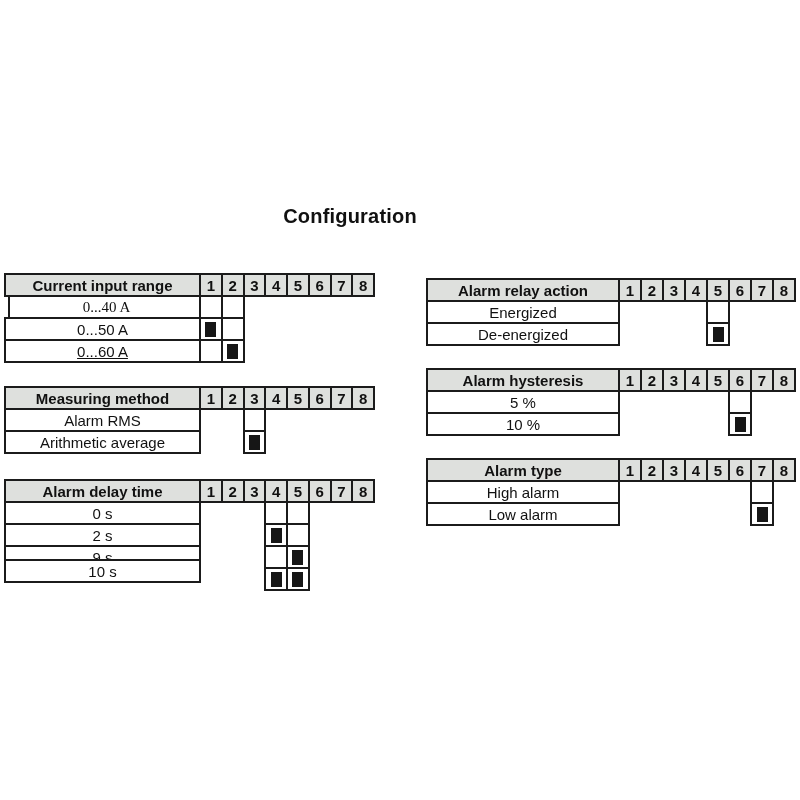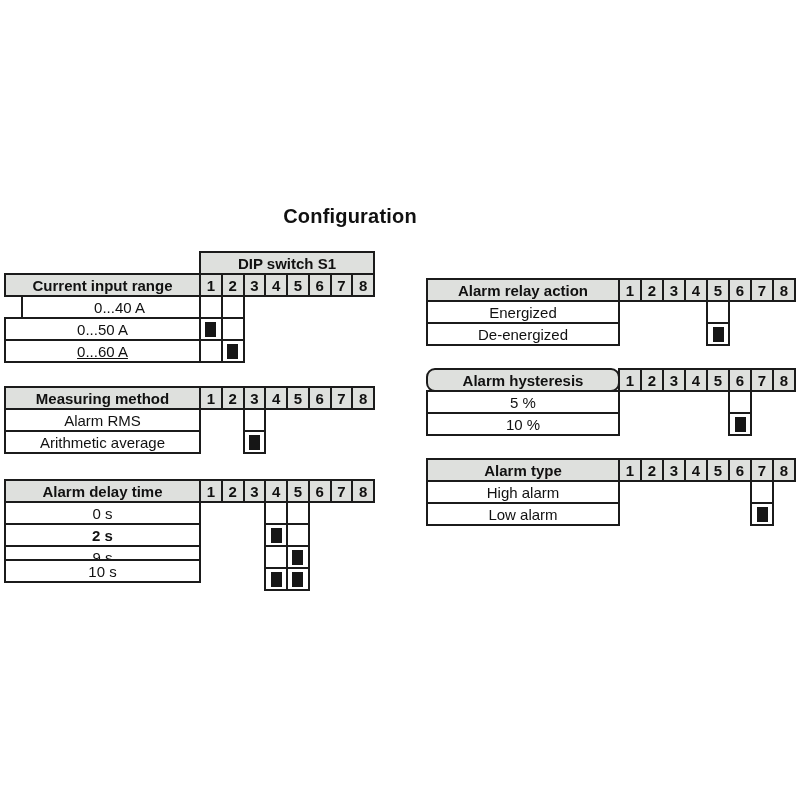--- a/index.html
+++ b/index.html
@@ -36,34 +36,33 @@
     width:11px;height:15px;background:var(--mark);
   }
 </style>
 </head>
 <body>
 
 <div class="stage">
 
   <div class="figure-title">Configuration</div>
 
-  <div class="dip-header" id="dip-header-s1" style="left: 199px; top: 251px; width: 176px; height: 24px;">DIP switch S1</div>
 
 
   <div class="dip-table" id="table-current-input-range" style="left: 4px; top: 273px;">
       <div class="cell hdr" style="left: 0px; top: 0px; width: 197px; height: 24px;">Current input range</div>
       <div class="cell hdr" style="left: 195px; top: 0px; width: 23.75px; height: 24px;">1</div>
       <div class="cell hdr" style="left: 216.75px; top: 0px; width: 23.75px; height: 24px;">2</div>
       <div class="cell hdr" style="left: 238.5px; top: 0px; width: 23.75px; height: 24px;">3</div>
       <div class="cell hdr" style="left: 260.25px; top: 0px; width: 23.75px; height: 24px;">4</div>
       <div class="cell hdr" style="left: 282px; top: 0px; width: 23.75px; height: 24px;">5</div>
       <div class="cell hdr" style="left: 303.75px; top: 0px; width: 23.75px; height: 24px;">6</div>
       <div class="cell hdr" style="left: 325.5px; top: 0px; width: 23.75px; height: 24px;">7</div>
       <div class="cell hdr" style="left: 347.25px; top: 0px; width: 23.75px; height: 24px;">8</div>
-      <div class="cell" style="left: 17px; top: 22px; width: 197px; height: 24px;">0...40 A</div>
+      <div class="cell" style="left: 4px; top: 22px; width: 197px; height: 24px; font-family: Liberation Serif, serif;">0...40 A</div>
       <div class="cell" style="left: 195px; top: 22px; width: 23.75px; height: 24px;"></div>
       <div class="cell" style="left: 216.75px; top: 22px; width: 23.75px; height: 24px;"></div>
       <div class="cell" style="left: 0px; top: 44px; width: 197px; height: 24px;">0...50 A</div>
       <div class="cell" style="left: 195px; top: 44px; width: 23.75px; height: 24px;">
         <div class="mark"></div>
       </div>
       <div class="cell" style="left: 216.75px; top: 44px; width: 23.75px; height: 24px;"></div>
       <div class="cell" style="left: 0px; top: 66px; width: 197px; height: 24px; text-decoration: underline;">0...60 A</div>
       <div class="cell" style="left: 195px; top: 66px; width: 23.75px; height: 24px;"></div>
       <div class="cell" style="left: 216.75px; top: 66px; width: 23.75px; height: 24px;">
@@ -93,21 +92,21 @@
       <div class="cell hdr" style="left: 216.75px; top: 0px; width: 23.75px; height: 24px;">2</div>
       <div class="cell hdr" style="left: 238.5px; top: 0px; width: 23.75px; height: 24px;">3</div>
       <div class="cell hdr" style="left: 260.25px; top: 0px; width: 23.75px; height: 24px;">4</div>
       <div class="cell hdr" style="left: 282px; top: 0px; width: 23.75px; height: 24px;">5</div>
       <div class="cell hdr" style="left: 303.75px; top: 0px; width: 23.75px; height: 24px;">6</div>
       <div class="cell hdr" style="left: 325.5px; top: 0px; width: 23.75px; height: 24px;">7</div>
       <div class="cell hdr" style="left: 347.25px; top: 0px; width: 23.75px; height: 24px;">8</div>
       <div class="cell" style="left: 0px; top: 22px; width: 197px; height: 24px;">0 s</div>
       <div class="cell" style="left: 260.25px; top: 22px; width: 23.75px; height: 24px;"></div>
       <div class="cell" style="left: 282px; top: 22px; width: 23.75px; height: 24px;"></div>
-      <div class="cell" style="left: 0px; top: 44px; width: 197px; height: 24px; font-weight: bold;">2 s</div>
+      <div class="cell" style="left: 0px; top: 44px; width: 197px; height: 24px;">2 s</div>
       <div class="cell" style="left: 260.25px; top: 44px; width: 23.75px; height: 24px;">
         <div class="mark"></div>
       </div>
       <div class="cell" style="left: 282px; top: 44px; width: 23.75px; height: 24px;"></div>
       <div class="cell" style="left: 0px; top: 66px; width: 197px; height: 24px;">9 s</div>
       <div class="cell" style="left: 260.25px; top: 66px; width: 23.75px; height: 24px;"></div>
       <div class="cell" style="left: 282px; top: 66px; width: 23.75px; height: 24px;">
         <div class="mark"></div>
       </div>
       <div class="cell" style="left: 0px; top: 80px; width: 197px; height: 24px;">10 s</div>
@@ -129,21 +128,21 @@
       <div class="cell hdr" style="left: 324px; top: 0px; width: 24px; height: 24px;">7</div>
       <div class="cell hdr" style="left: 346px; top: 0px; width: 24px; height: 24px;">8</div>
       <div class="cell" style="left: 0px; top: 22px; width: 194px; height: 24px;">Energized</div>
       <div class="cell" style="left: 280px; top: 22px; width: 24px; height: 24px;"></div>
       <div class="cell" style="left: 0px; top: 44px; width: 194px; height: 24px;">De-energized</div>
       <div class="cell" style="left: 280px; top: 44px; width: 24px; height: 24px;">
         <div class="mark"></div>
       </div>
     </div>
   <div class="dip-table" id="table-alarm-hysteresis" style="left: 426px; top: 368px;">
-      <div class="cell hdr" style="left: 0px; top: 0px; width: 194px; height: 24px; border-radius: 9px;">Alarm hysteresis</div>
+      <div class="cell hdr" style="left: 0px; top: 0px; width: 194px; height: 24px;">Alarm hysteresis</div>
       <div class="cell hdr" style="left: 192px; top: 0px; width: 24px; height: 24px;">1</div>
       <div class="cell hdr" style="left: 214px; top: 0px; width: 24px; height: 24px;">2</div>
       <div class="cell hdr" style="left: 236px; top: 0px; width: 24px; height: 24px;">3</div>
       <div class="cell hdr" style="left: 258px; top: 0px; width: 24px; height: 24px;">4</div>
       <div class="cell hdr" style="left: 280px; top: 0px; width: 24px; height: 24px;">5</div>
       <div class="cell hdr" style="left: 302px; top: 0px; width: 24px; height: 24px;">6</div>
       <div class="cell hdr" style="left: 324px; top: 0px; width: 24px; height: 24px;">7</div>
       <div class="cell hdr" style="left: 346px; top: 0px; width: 24px; height: 24px;">8</div>
       <div class="cell" style="left: 0px; top: 22px; width: 194px; height: 24px;">5 %</div>
       <div class="cell" style="left: 302px; top: 22px; width: 24px; height: 24px;"></div>

